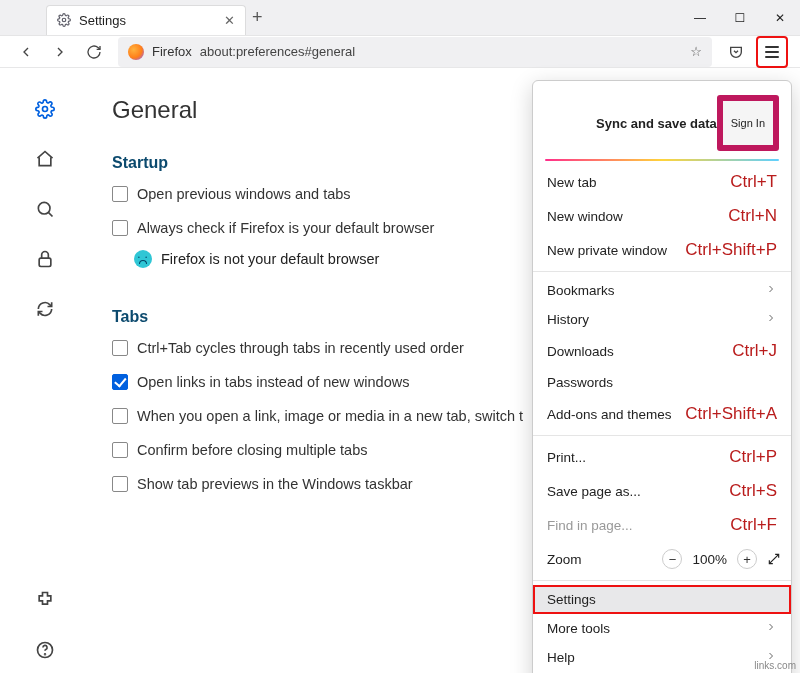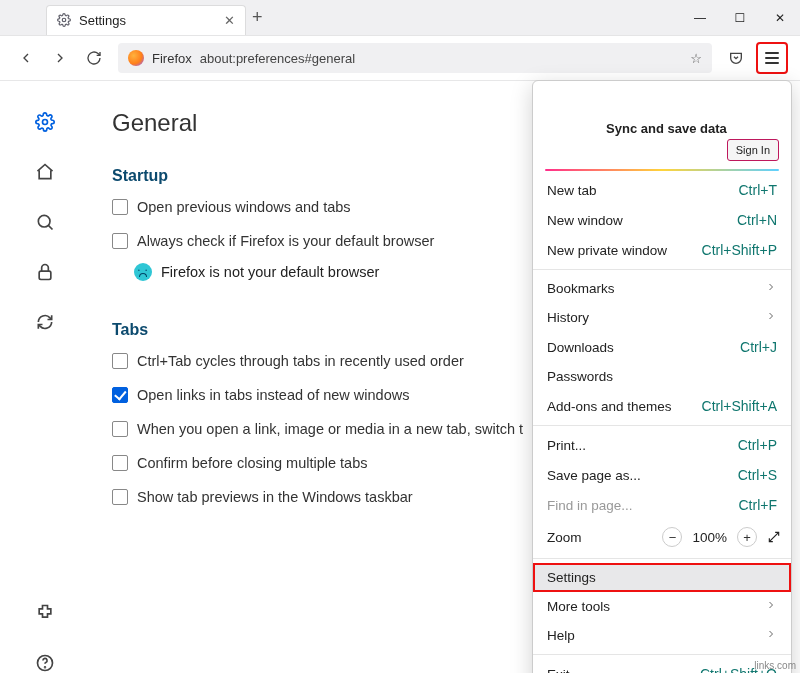--- a/index.html
+++ b/index.html
@@ -8,21 +8,21 @@
   
   .titlebar { height: 36px; display: flex; align-items: center; background: #f0f0f2; border-bottom: 1px solid #e5e5e6; }
   .tab { display: flex; align-items: center; gap: 8px; height: 30px; margin: 4px 0 0 46px; padding: 0 10px; background: #fff; border: 1px solid #dcdcdd; border-bottom: none; border-radius: 4px 4px 0 0; min-width: 200px; }
   .tab .gear { width: 14px; height: 14px; color: #5b5b66; }
   .tab-close { margin-left: auto; color: #666; cursor: pointer; font-size: 13px; }
   .newtab { margin-left: 6px; color: #555; font-size: 18px; cursor: pointer; }
   .wincontrols { margin-left: auto; display: flex; }
   .wc { width: 40px; height: 36px; display: flex; align-items: center; justify-content: center; color: #222; font-size: 12px; cursor: pointer; }
 
   
-  .toolbar { height: 45px; display: flex; align-items: center; gap: 6px; padding: 0 12px; border-bottom: 1px solid #e7e7e8; }
+  .toolbar { height: 32px; display: flex; align-items: center; gap: 6px; padding: 0 12px; border-bottom: 1px solid #e7e7e8; }
   .navbtn { width: 28px; height: 28px; display: flex; align-items: center; justify-content: center; color: #444; cursor: pointer; border-radius: 4px; }
   .navbtn svg { width: 16px; height: 16px; }
   .urlbar { flex: 1; height: 30px; margin: 0 4px; display: flex; align-items: center; gap: 8px; padding: 0 10px; background: #f0f0f2; border-radius: 4px; }
   .urlbar .fxicon { width: 16px; height: 16px; border-radius: 50%; background: radial-gradient(circle at 35% 35%, #ffb23e, #ff7f1a 55%, #9059ff 95%); }
   .urlbar .product { font-weight: 400; color: #333; }
   .urlbar .addr { color: #444; }
   .urlbar .star { margin-left: auto; color: #555; cursor: pointer; }
   .pocket { width: 28px; height: 28px; display: flex; align-items: center; justify-content: center; color: #444; cursor: pointer; }
   .hamburger-wrap { border: 2px solid #e11; border-radius: 4px; padding: 2px; }
   .hamburger { width: 24px; height: 24px; display: flex; flex-direction: column; justify-content: center; gap: 3px; align-items: center; cursor: pointer; }
@@ -46,25 +46,25 @@
   .ckbox.checked::after { content: ""; width: 9px; height: 5px; border: 2px solid #fff; border-top: 0; border-right: 0; transform: rotate(-50deg) translate(1px,-1px); }
   .statusrow { display: flex; align-items: center; gap: 9px; margin-left: 22px; margin-top: -4px; margin-bottom: 10px; font-size: 14.5px; }
   .statusicon { width: 18px; height: 18px; border-radius: 50%; background: #2fc6d5; position: relative; }
   .statusicon::before { content:"• •"; font-size:5px; position:absolute; top:4px; left:4px; color:#046; letter-spacing:2px; }
   .statusicon::after { content:""; position:absolute; width:6px; height:3px; border:1px solid #046; border-top:0; border-radius:0 0 6px 6px; top:10px; left:5px; transform:rotate(180deg); }
 
   
   .menu { position: absolute; top: 80px; right: 8px; width: 260px; background: #fff; border: 1px solid #ccc; border-radius: 6px; box-shadow: 0 6px 22px rgba(0,0,0,0.18); padding: 8px 0; font-size: 13.5px; }
   .menu-header { display: flex; align-items: center; justify-content: flex-end; padding: 6px 12px 8px 12px; }
   .menu-header .t { font-weight: 700; font-size: 13px; }
-  .signin { font-size: 11px; padding: 4px 8px; border: 1px solid #be185d; background: #f5f5f5; border-radius: 3px; cursor: pointer; margin-top: 44px; }
+  .signin { font-size: 11px; padding: 16px 8px; border: 6px solid #be185d; background: #f5f5f5; border-radius: 3px; cursor: pointer; }
   .gradline { height: 2px; margin: 0 12px 4px 12px; background: linear-gradient(90deg,#ff2e8b,#ffd43b 50%,#5fd0ff); border-radius: 2px; }
   .mi { display: flex; align-items: center; justify-content: space-between; padding: 7px 14px; cursor: pointer; }
   .mi .lab { color: #222; }
-  .mi .kb { color: #0f766e; font-size: 14px; }
+  .mi .kb { color: #b91c1c; font-size: 17px; }
   .mi .disabled { color: #999; }
   .sep { height: 1px; background: #e5e5e5; margin: 4px 0; }
   .zoomrow { display: flex; align-items: center; justify-content: space-between; padding: 7px 10px 7px 14px; }
   .zoomctl { display: flex; align-items: center; gap: 10px; }
   .zbtn { width: 20px; height: 20px; border: 1px solid #ccc; border-radius: 50%; display: flex; align-items: center; justify-content: center; cursor: pointer; font-size: 13px; color:#333; }
   .fs { width: 14px; height: 14px; cursor: pointer; }
   .mi.highlight { background: #e8e8ea; outline: 2px solid #e11; outline-offset: -2px; }
   .chev { color: #666; }
   .chev svg { width: 12px; height: 12px; }
 

